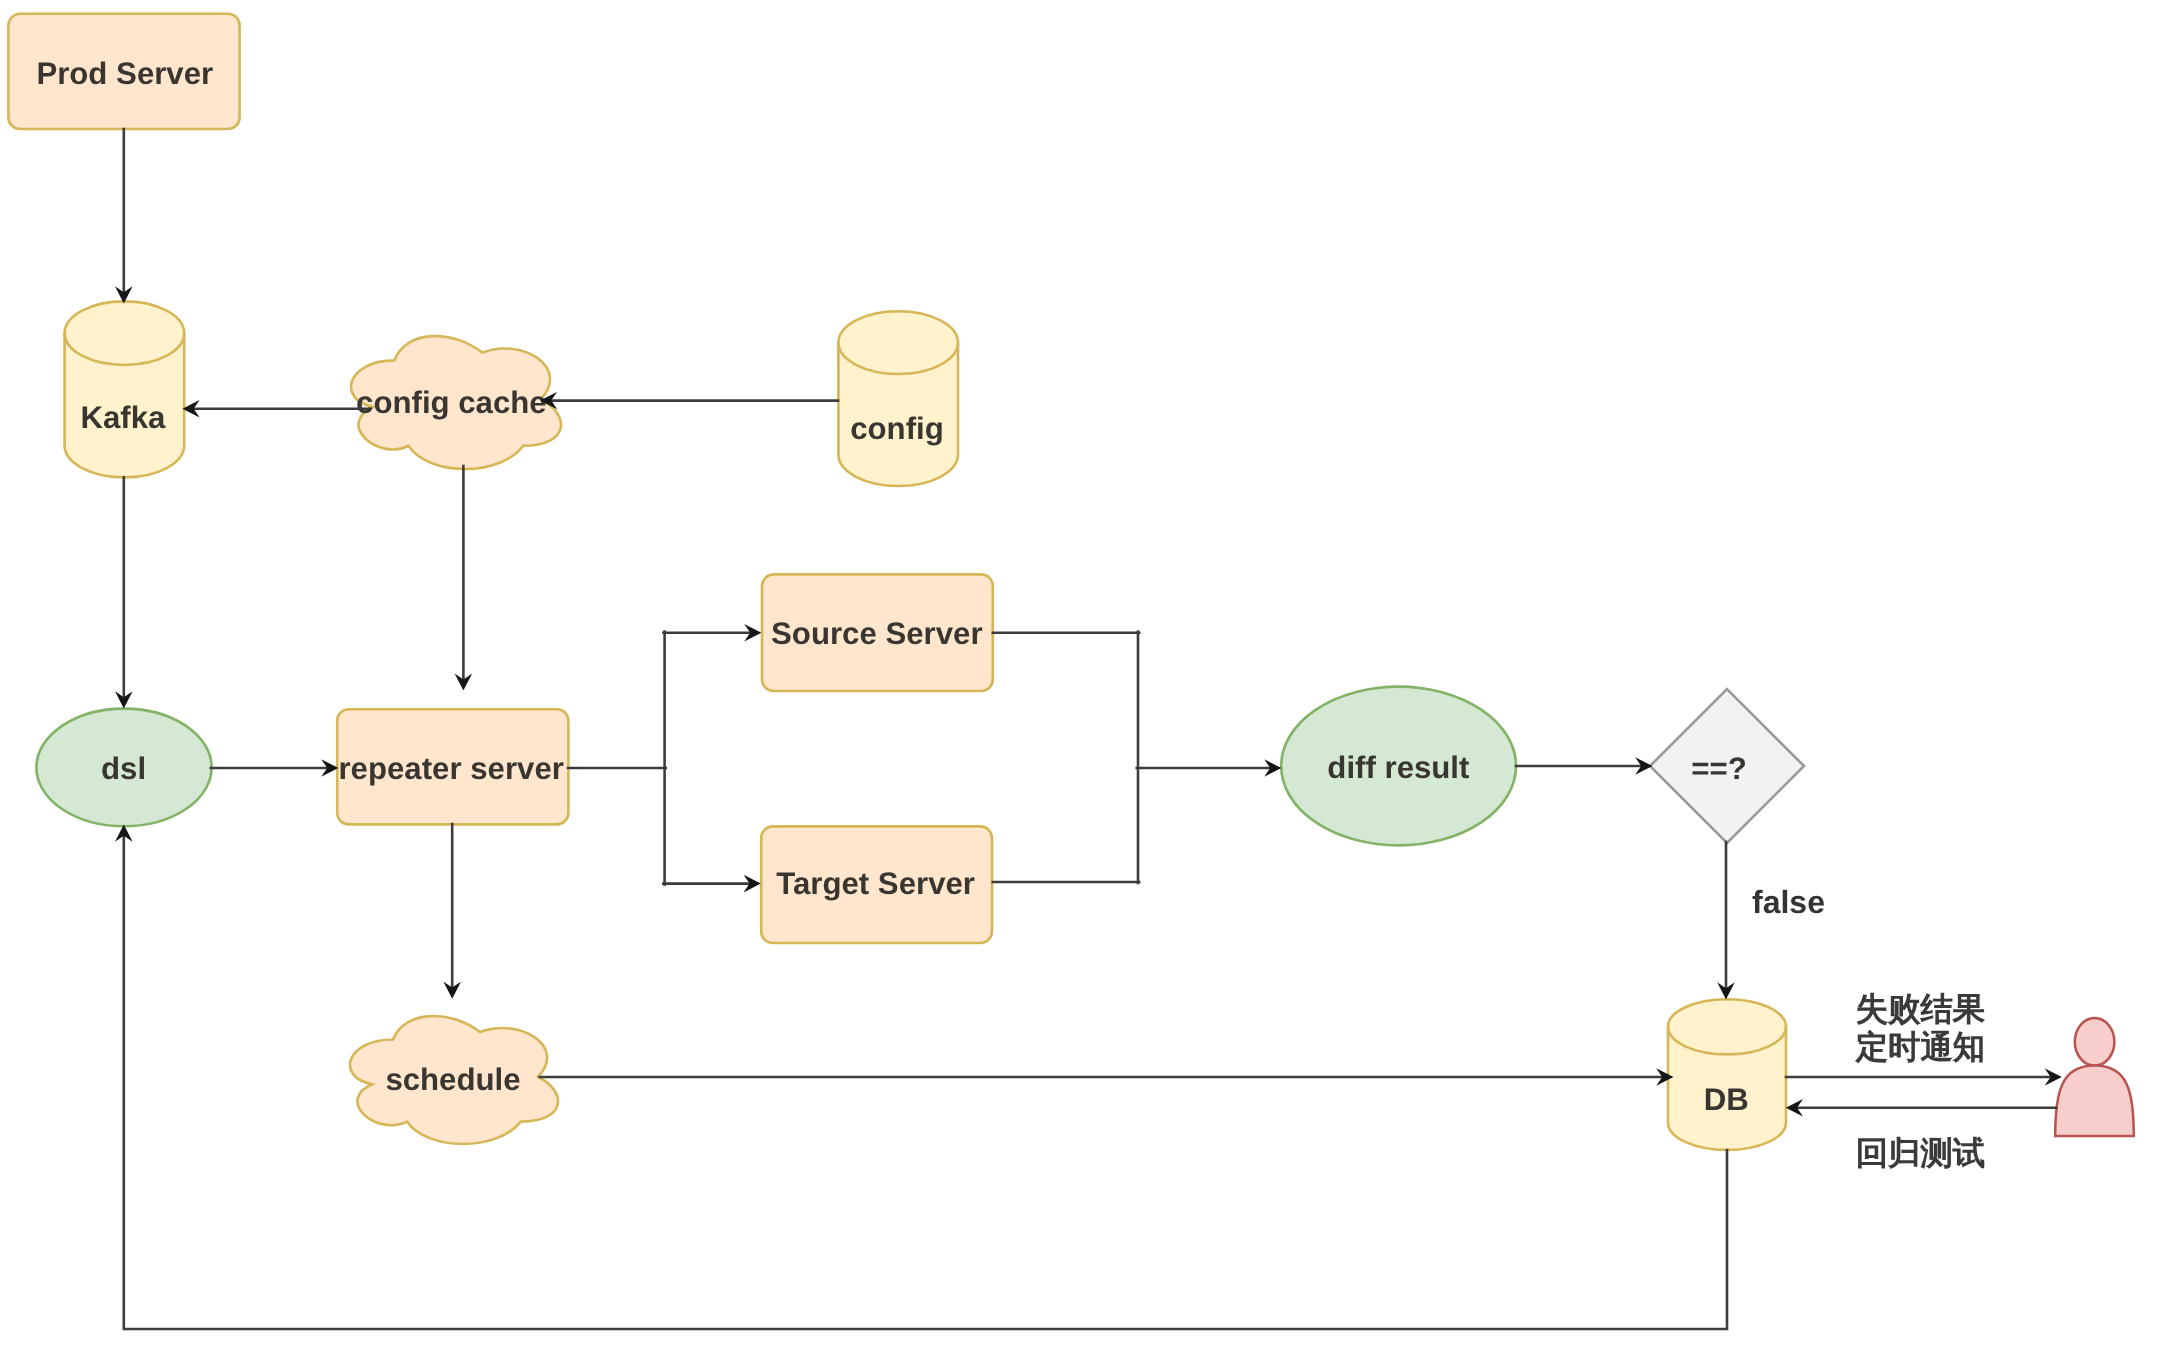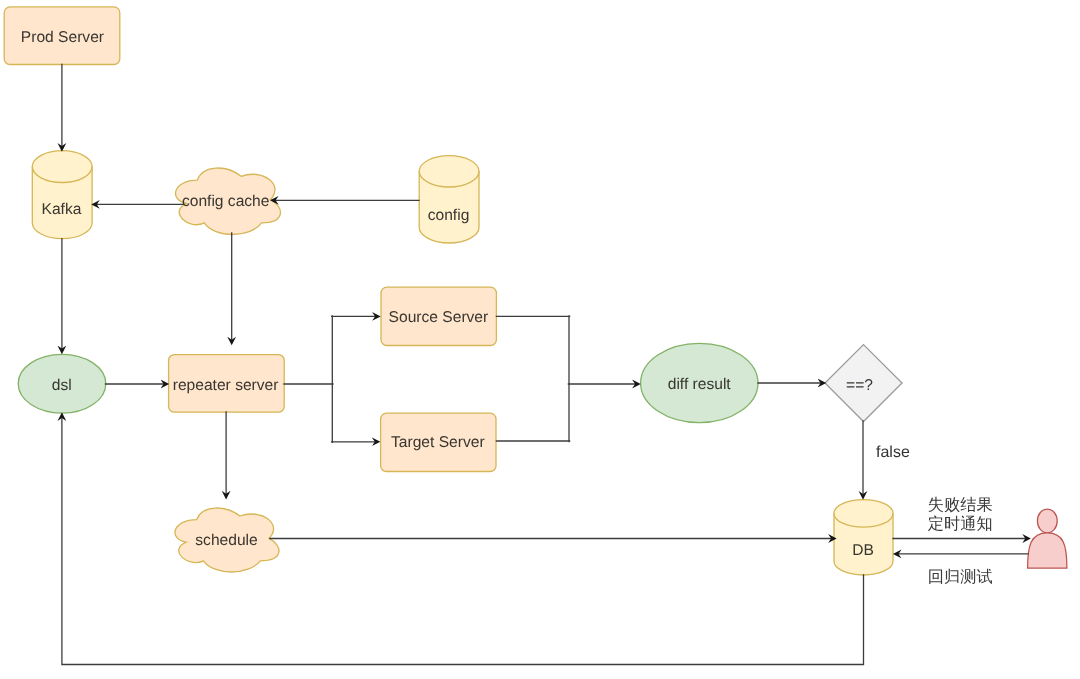--- a/index.html
+++ b/index.html
@@ -1,19 +1,19 @@
 <!DOCTYPE html>
 <html><head>
 <meta charset="utf-8">
 <title>Architecture Flow Diagram</title>
 <style>
   html,body{margin:0;padding:0;background:#ffffff;}
   body{width:1080px;height:679px;overflow:hidden;
        font-family:"Liberation Sans", sans-serif;}
-  #canvas{position:relative;width:1080px;height:496px;background:#ffffff;}
+  #canvas{position:relative;width:1080px;height:496px;background:#ffffff;font-weight:bold;}
   svg{display:block;shape-rendering:auto;}
   text{-webkit-font-smoothing:antialiased;text-rendering:geometricPrecision;}
   text{font-family:"Liberation Sans", sans-serif;}
   .cjk{font-family:"Liberation Sans", sans-serif;}
   .nlabel{font-size:15.6px;fill:#393631;}
   .elabel{font-size:16px;fill:#333333;}
   .cjk{font-size:16.2px;fill:#3a3a3a;}
   .edge{stroke:#3c3c3c;stroke-width:1.3;fill:none;stroke-linecap:square;stroke-linejoin:miter;}
 </style>
 </head>

